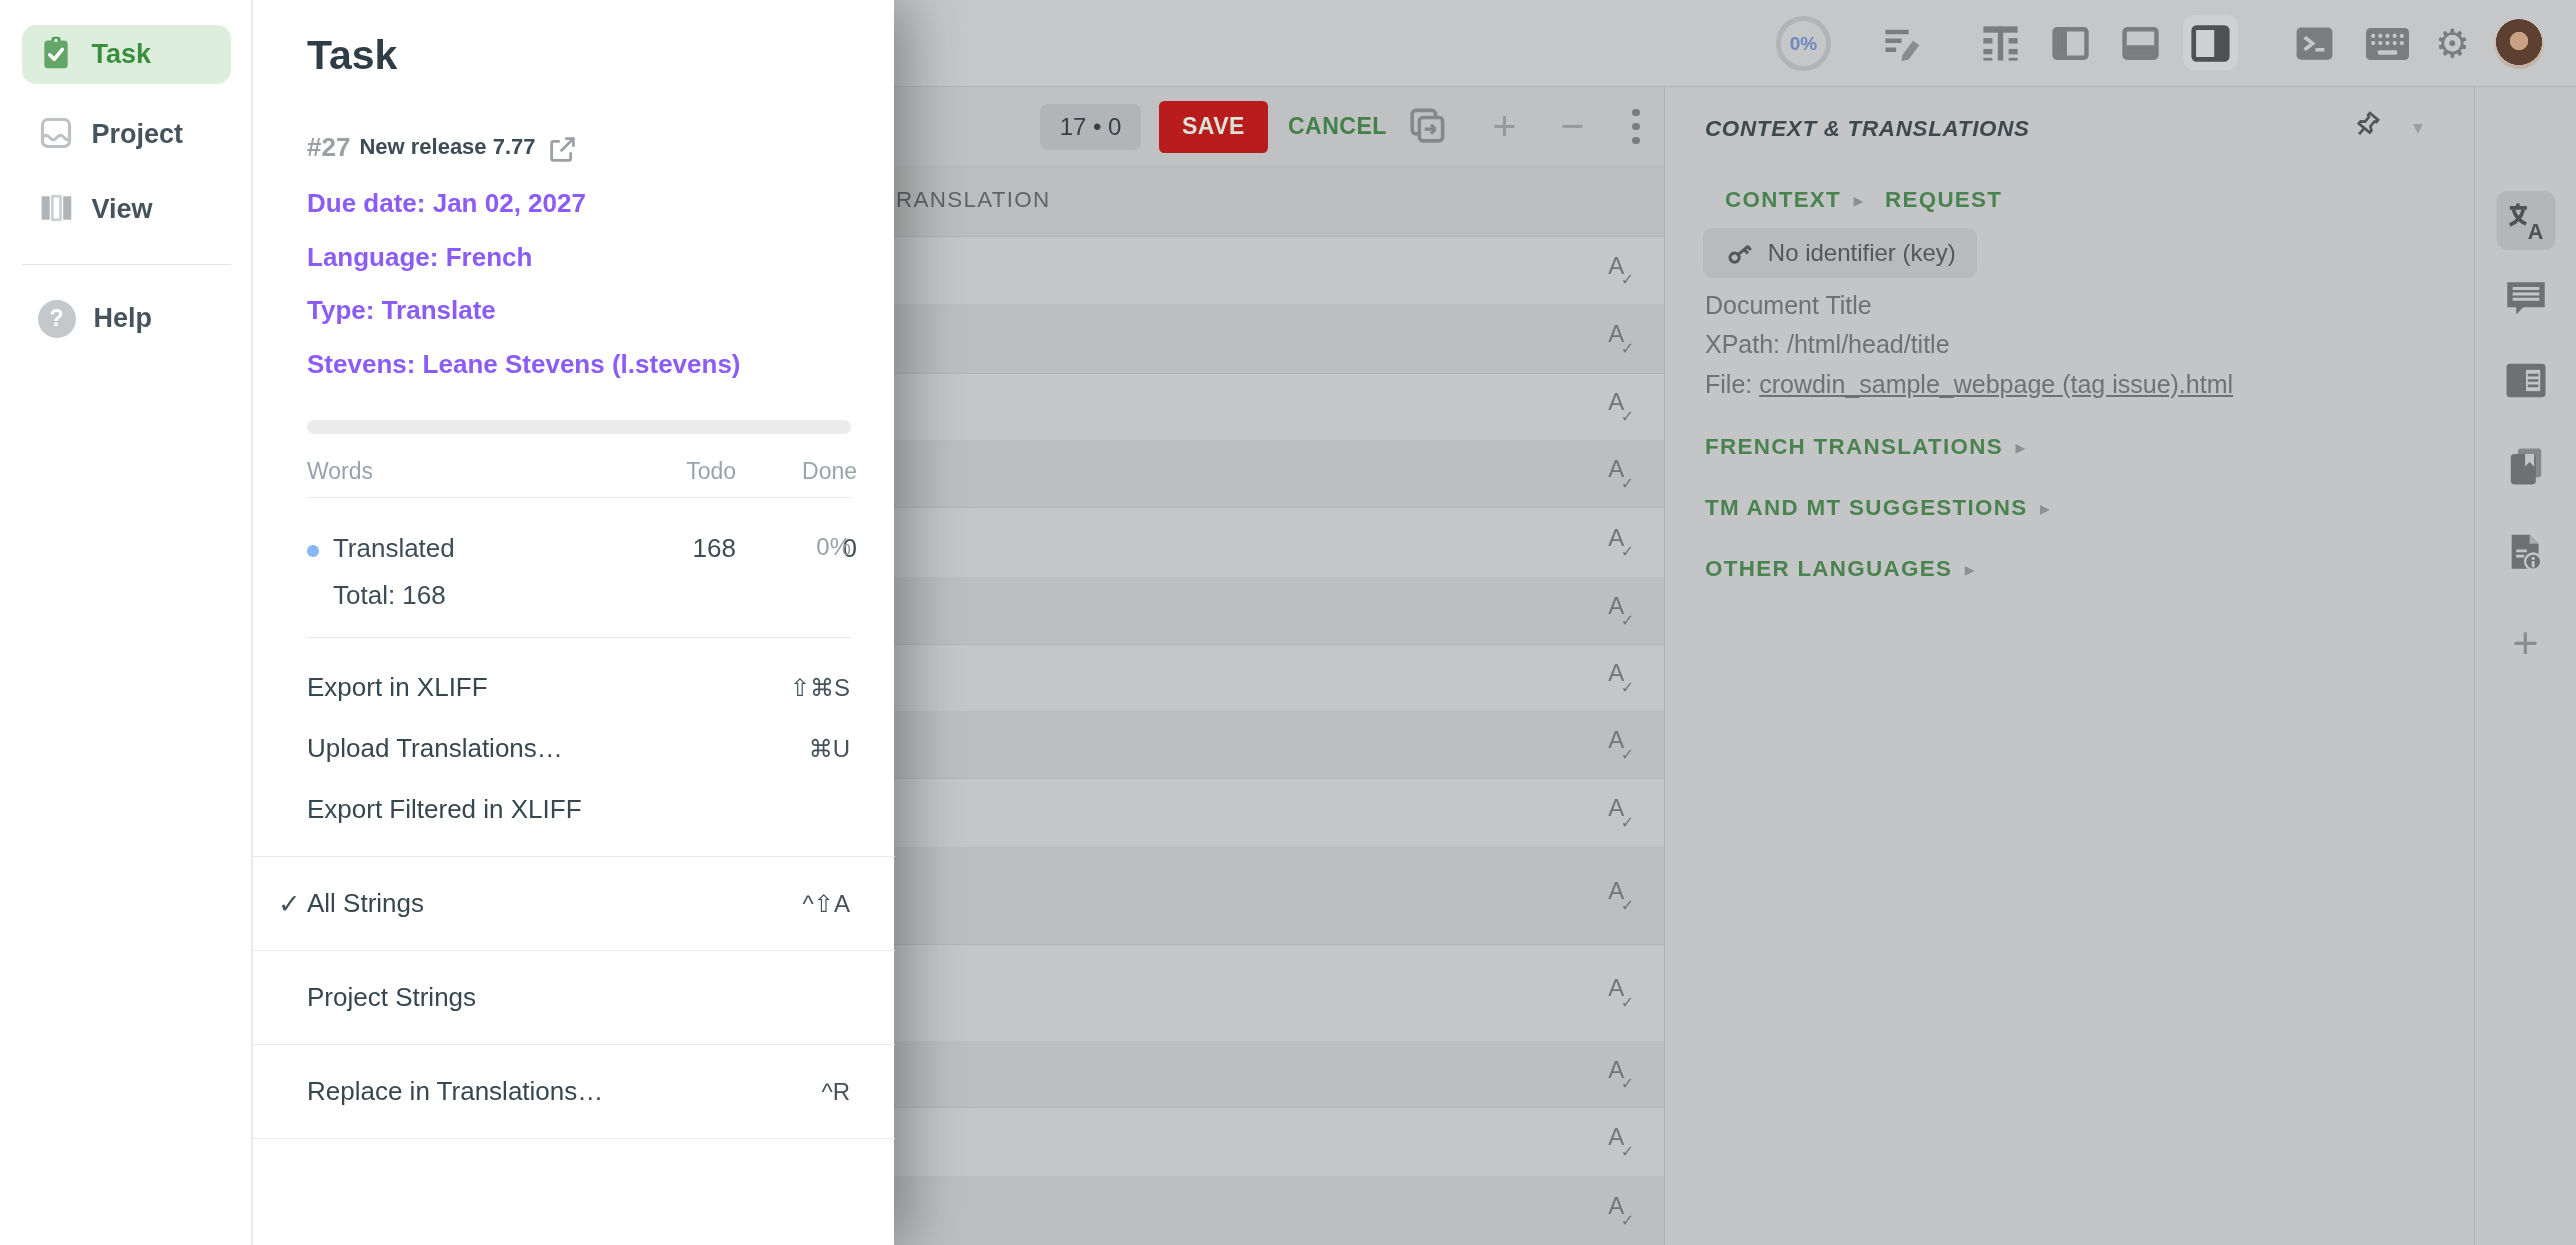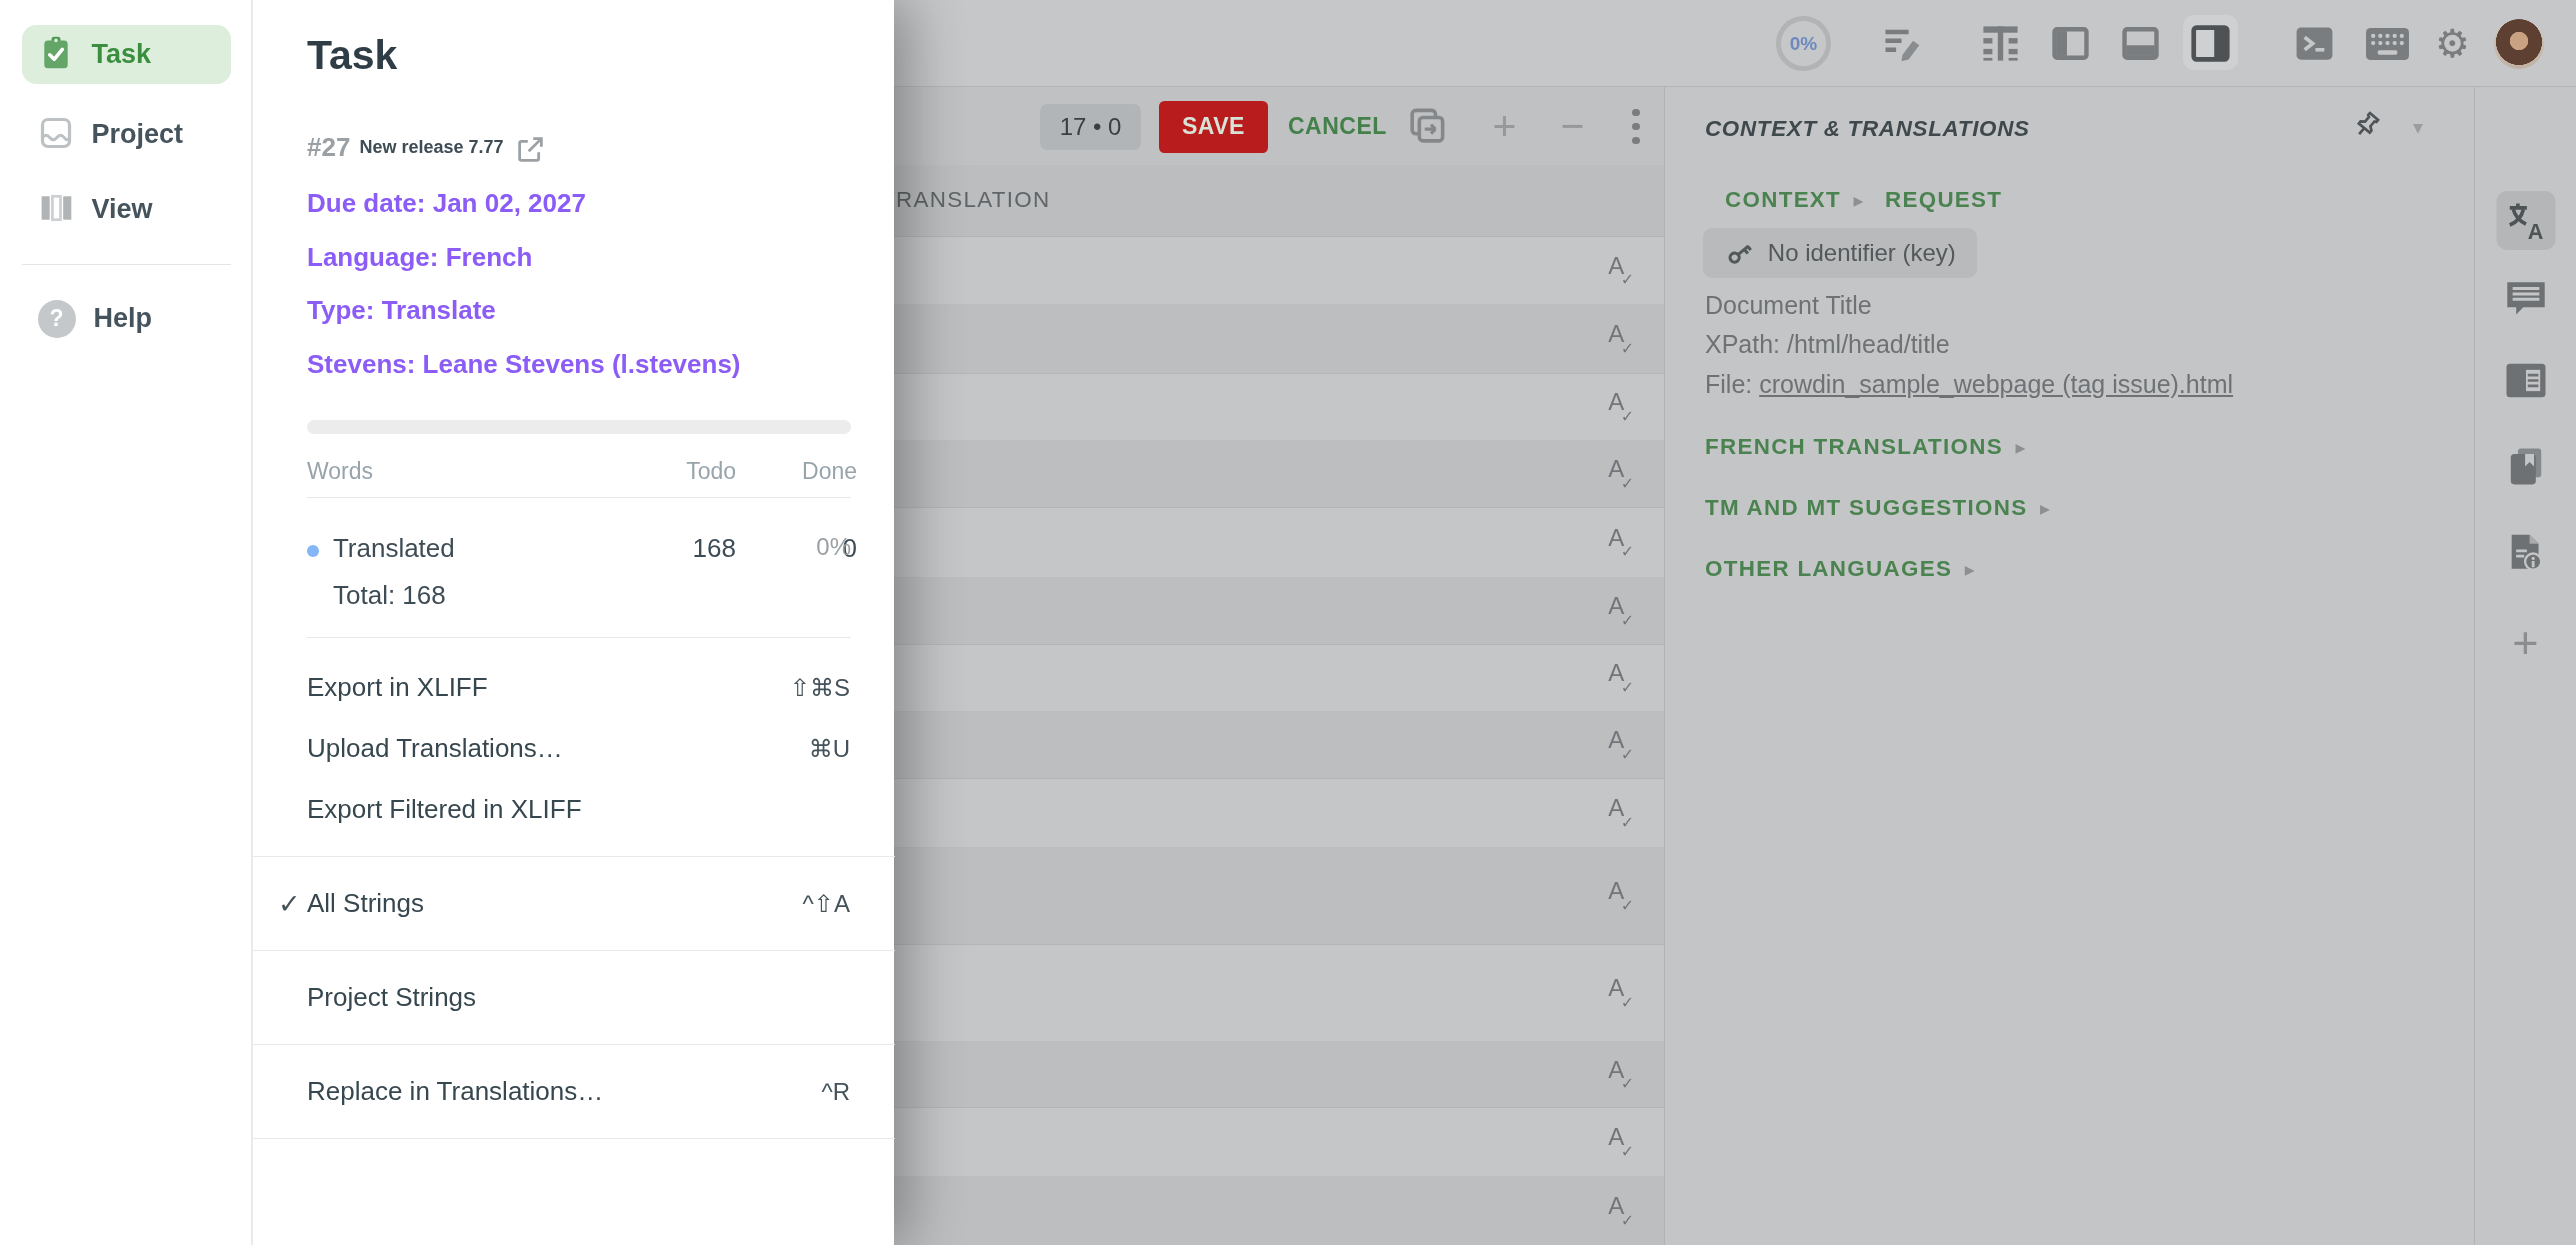--- a/index.html
+++ b/index.html
@@ -59,21 +59,21 @@
   .side-item .lbl{font-size:27px;font-weight:600;color:#45535c;}
   .side-item.active{background:#ddeedd;}
   .side-item.active .lbl{color:#3a8f3f;}
   .side-divider{position:absolute;left:21.5px;width:209px;border-top:1.8px solid #e3e4e5;}
   .help-circle{width:38px;height:38px;border-radius:50%;background:#c4c8ca;color:#fff;font-weight:700;font-size:23px;display:flex;align-items:center;justify-content:center;}
 
   .panel{position:absolute;left:252px;top:0;width:642px;height:1246px;background:#ffffff;z-index:10;box-shadow:12.5px 0 54px rgba(0,0,0,0.33);border-left:0.9px solid #ededed;}
   .p-abs{position:absolute;left:54px;}
   .panel h1{margin:0;font-size:41px;font-weight:700;color:#2f3d46;}
   .task-id{color:#9aa0a4;font-weight:700;font-size:26px;}
-  .task-name{color:#3e4c55;font-weight:700;font-size:18px;margin-left:9px;}
+  .task-name{color:#3e4c55;font-weight:700;font-size:22px;margin-left:9px;}
   .extlink{margin-left:12.5px;position:relative;top:3.6px;}
   .meta-line{font-size:26px;font-weight:700;color:#8b5cf6;}
   .progressbar{width:544px;height:14.3px;border-radius:7.2px;background:#ececec;}
   .w-head{font-size:23px;color:#97a4ac;}
   .w-val{font-size:26px;color:#3e4c55;}
   .w-pct{font-size:24px;color:#9aa0a4;}
   .col-todo{position:absolute;width:107px;text-align:right;left:322px;}
   .col-done{position:absolute;width:107px;text-align:right;left:443px;}
   .col-pct{position:absolute;width:54px;text-align:right;left:490px;}
   .p-divider{position:absolute;left:54px;width:544px;border-top:1.8px solid #e6e8e9;}

